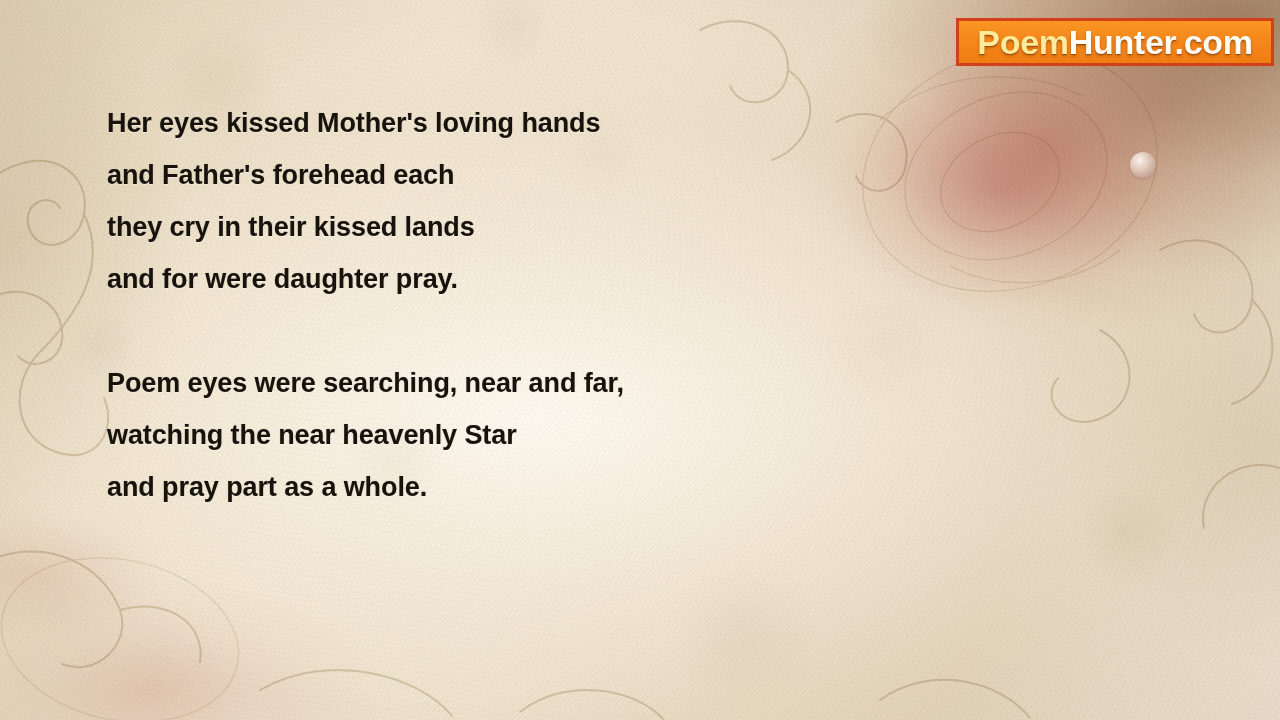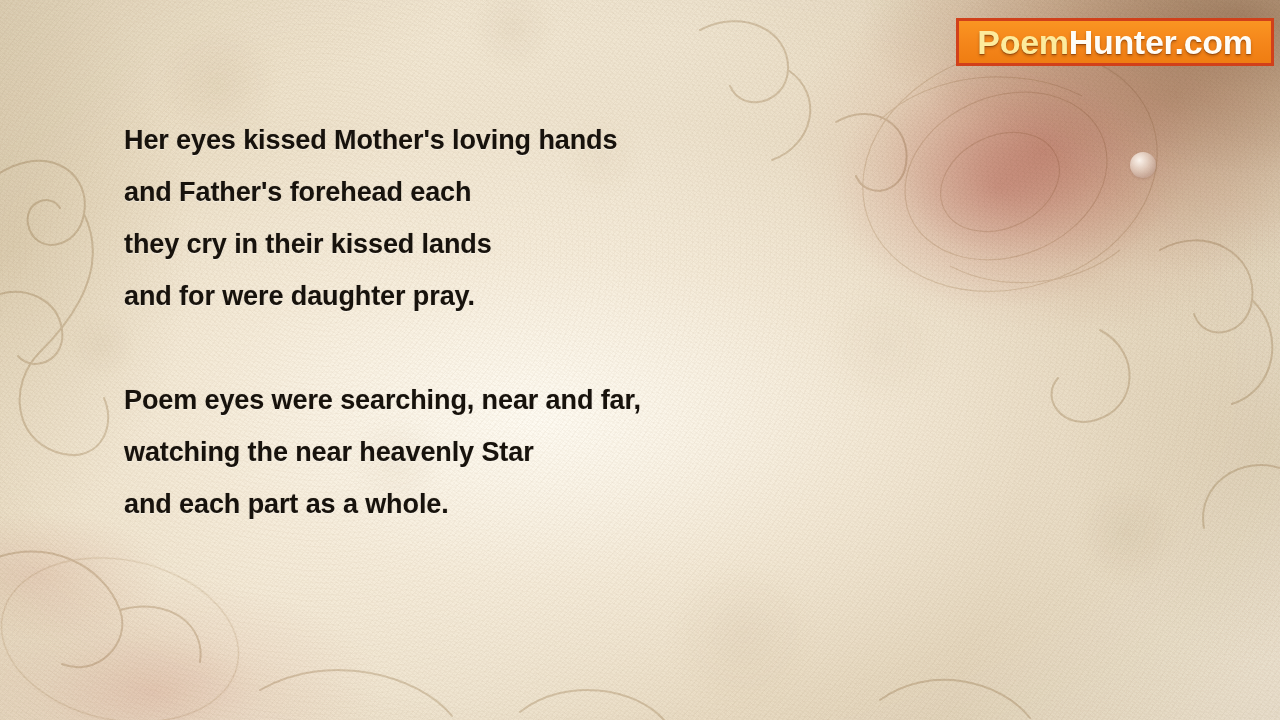--- a/index.html
+++ b/index.html
@@ -182,21 +182,21 @@
   #logo .part-poem   { color: #fdeb9c; }
   #logo .part-hunter { color: #fffdf6; }
 
   
   #poem {
     position: absolute;
     left: 107px;
     top: 97px;
     width: 760px;
   }
-  .stanza { margin: 17px; }
+  .stanza { margin: 0; }
   .stanza + .stanza { margin-top: 52px; }
   .poem-line {
     font-family: "Liberation Sans", sans-serif;
     font-weight: bold;
     font-size: 27px;
     line-height: 52px;
     letter-spacing: -0.1px;
     color: #17120c;
     white-space: pre;
     text-shadow:
@@ -263,18 +263,18 @@
     <div class="stanza">
       <div class="poem-line">Her eyes kissed Mother's loving hands</div>
       <div class="poem-line">and Father's forehead each</div>
       <div class="poem-line">they cry in their kissed lands</div>
       <div class="poem-line">and for were daughter pray.</div>
     </div>
 
     <div class="stanza">
       <div class="poem-line">Poem eyes were searching, near and far,</div>
       <div class="poem-line">watching the near heavenly Star</div>
-      <div class="poem-line">and each part as a whole.</div>
+      <div class="poem-line">and pray part as a whole.</div>
     </div>
 
   </div>
 
 </div>
 
 </body></html>

